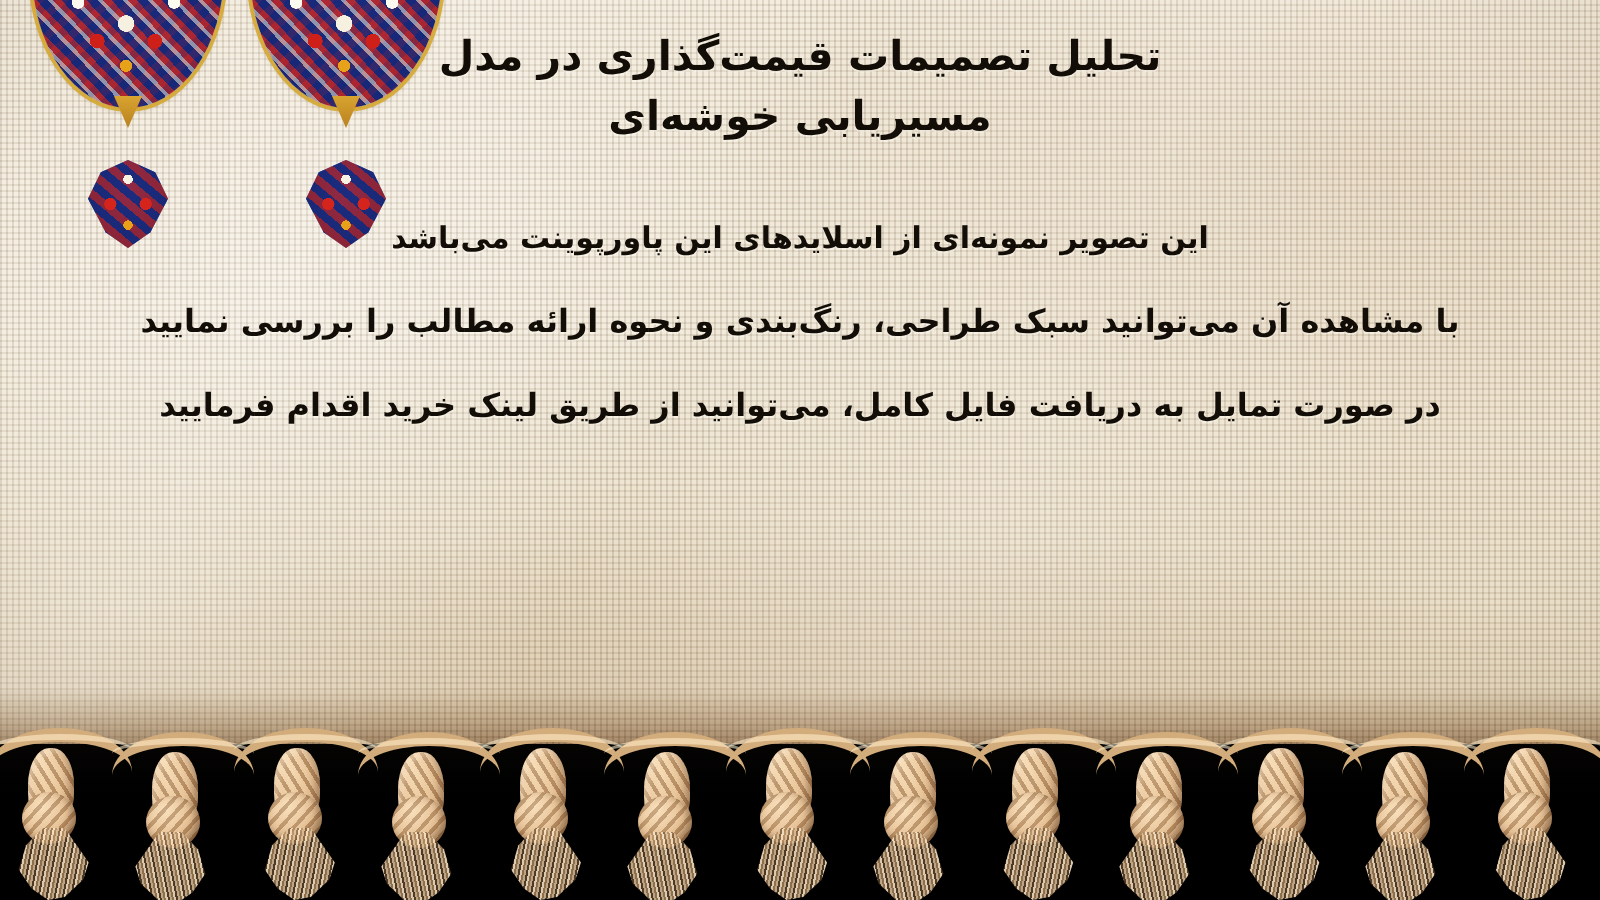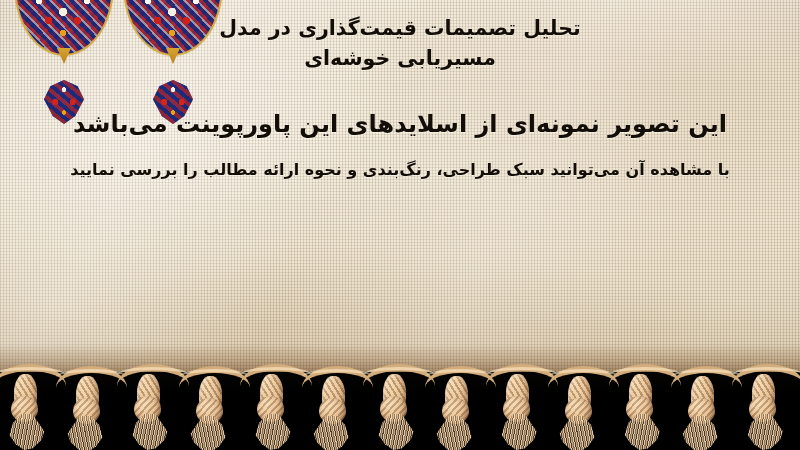--- a/index.html
+++ b/index.html
@@ -195,21 +195,21 @@
     letter-spacing:0px;
     text-shadow:0 1px 0 rgba(255,252,243,0.45);
   }
   .body-block {
     position:absolute;
     right:70px; left:70px; top:112px;
     text-align:center;
   }
   .body-line {
     font-family:"DejaVu Sans", sans-serif;
-    font-size:24px;
+    font-size:15px;
     font-weight:700;
     line-height:1;
     color:#120d07;
     margin-bottom:26px;
     text-shadow:0 1px 0 rgba(255,252,243,0.42);
     white-space:nowrap;
   }
   .body-line:last-child { margin-bottom:0; }
 </style>
 </head>
@@ -317,16 +317,17 @@
 
   <div class="text-layer">
 
     <div class="slide-title">
       <div>تحلیل تصمیمات قیمت‌گذاری در مدل مسیریابی خوشه‌ای</div>
     </div>
 
     <div class="body-block">
       <div class="body-line">این تصویر نمونه‌ای از اسلایدهای این پاورپوینت می‌باشد</div>
       <div class="body-line" style="font-size: 16px;">با مشاهده آن می‌توانید سبک طراحی، رنگ‌بندی و نحوه ارائه مطالب را بررسی نمایید</div>
+      <div class="body-line" style="font-size: 16px;">در صورت تمایل به دریافت فایل کامل، می‌توانید از طریق لینک خرید اقدام فرمایید</div>
     </div>
 
   </div>
 </div>
 
 </body></html>

